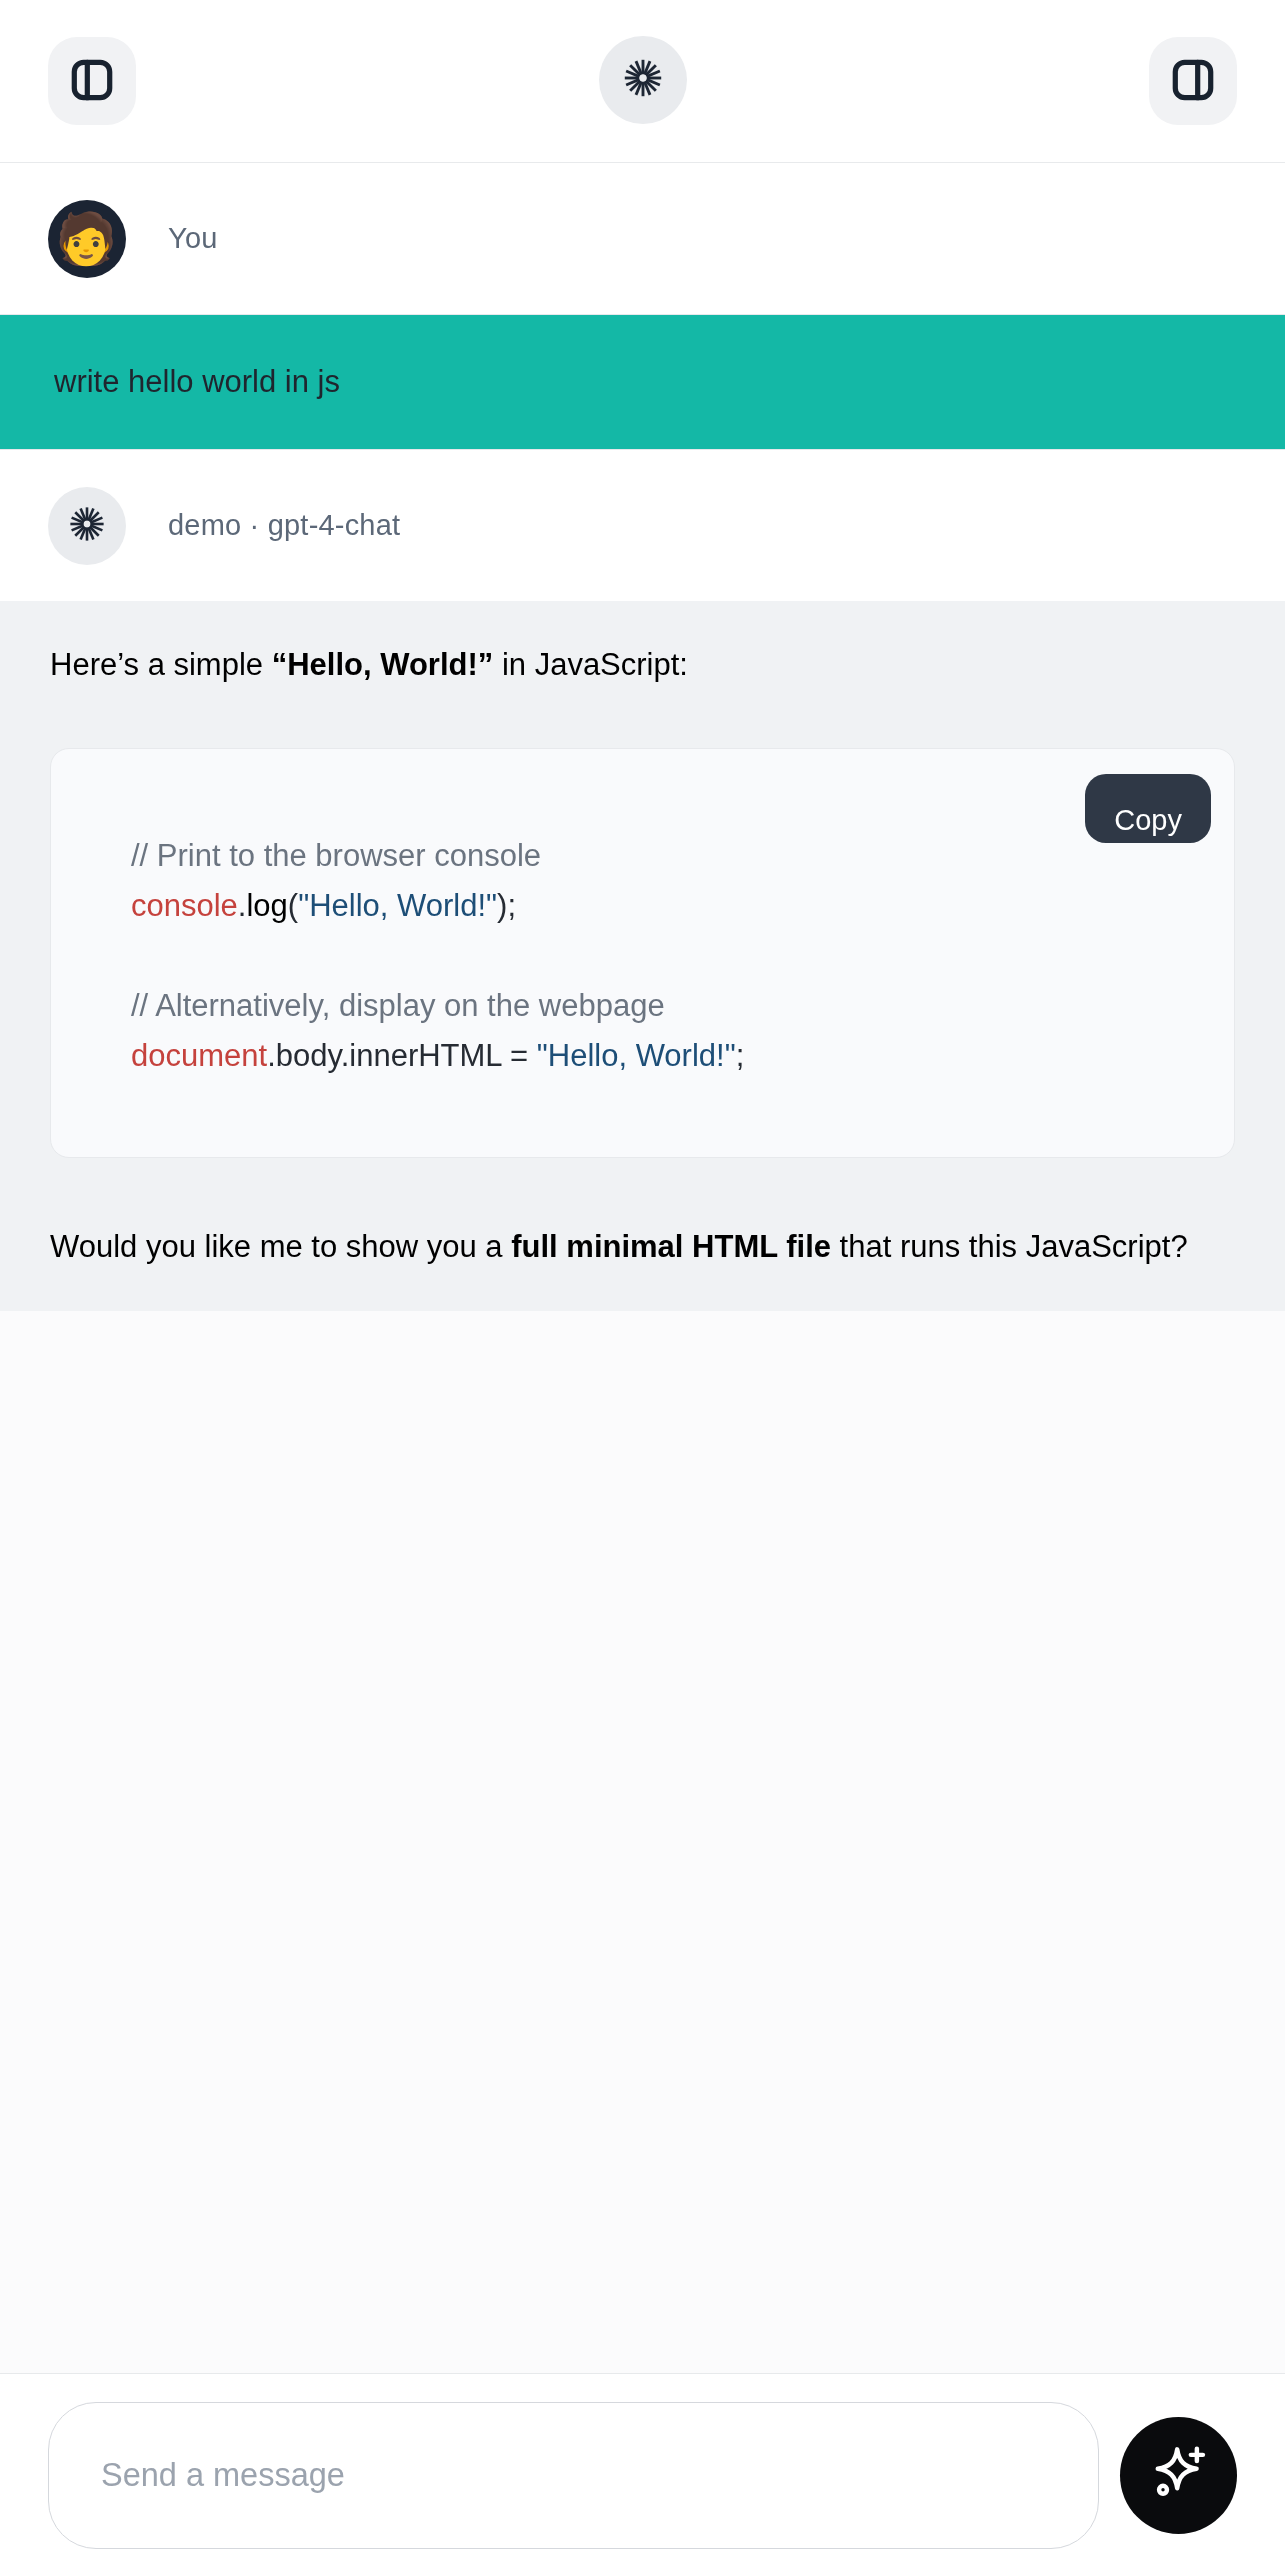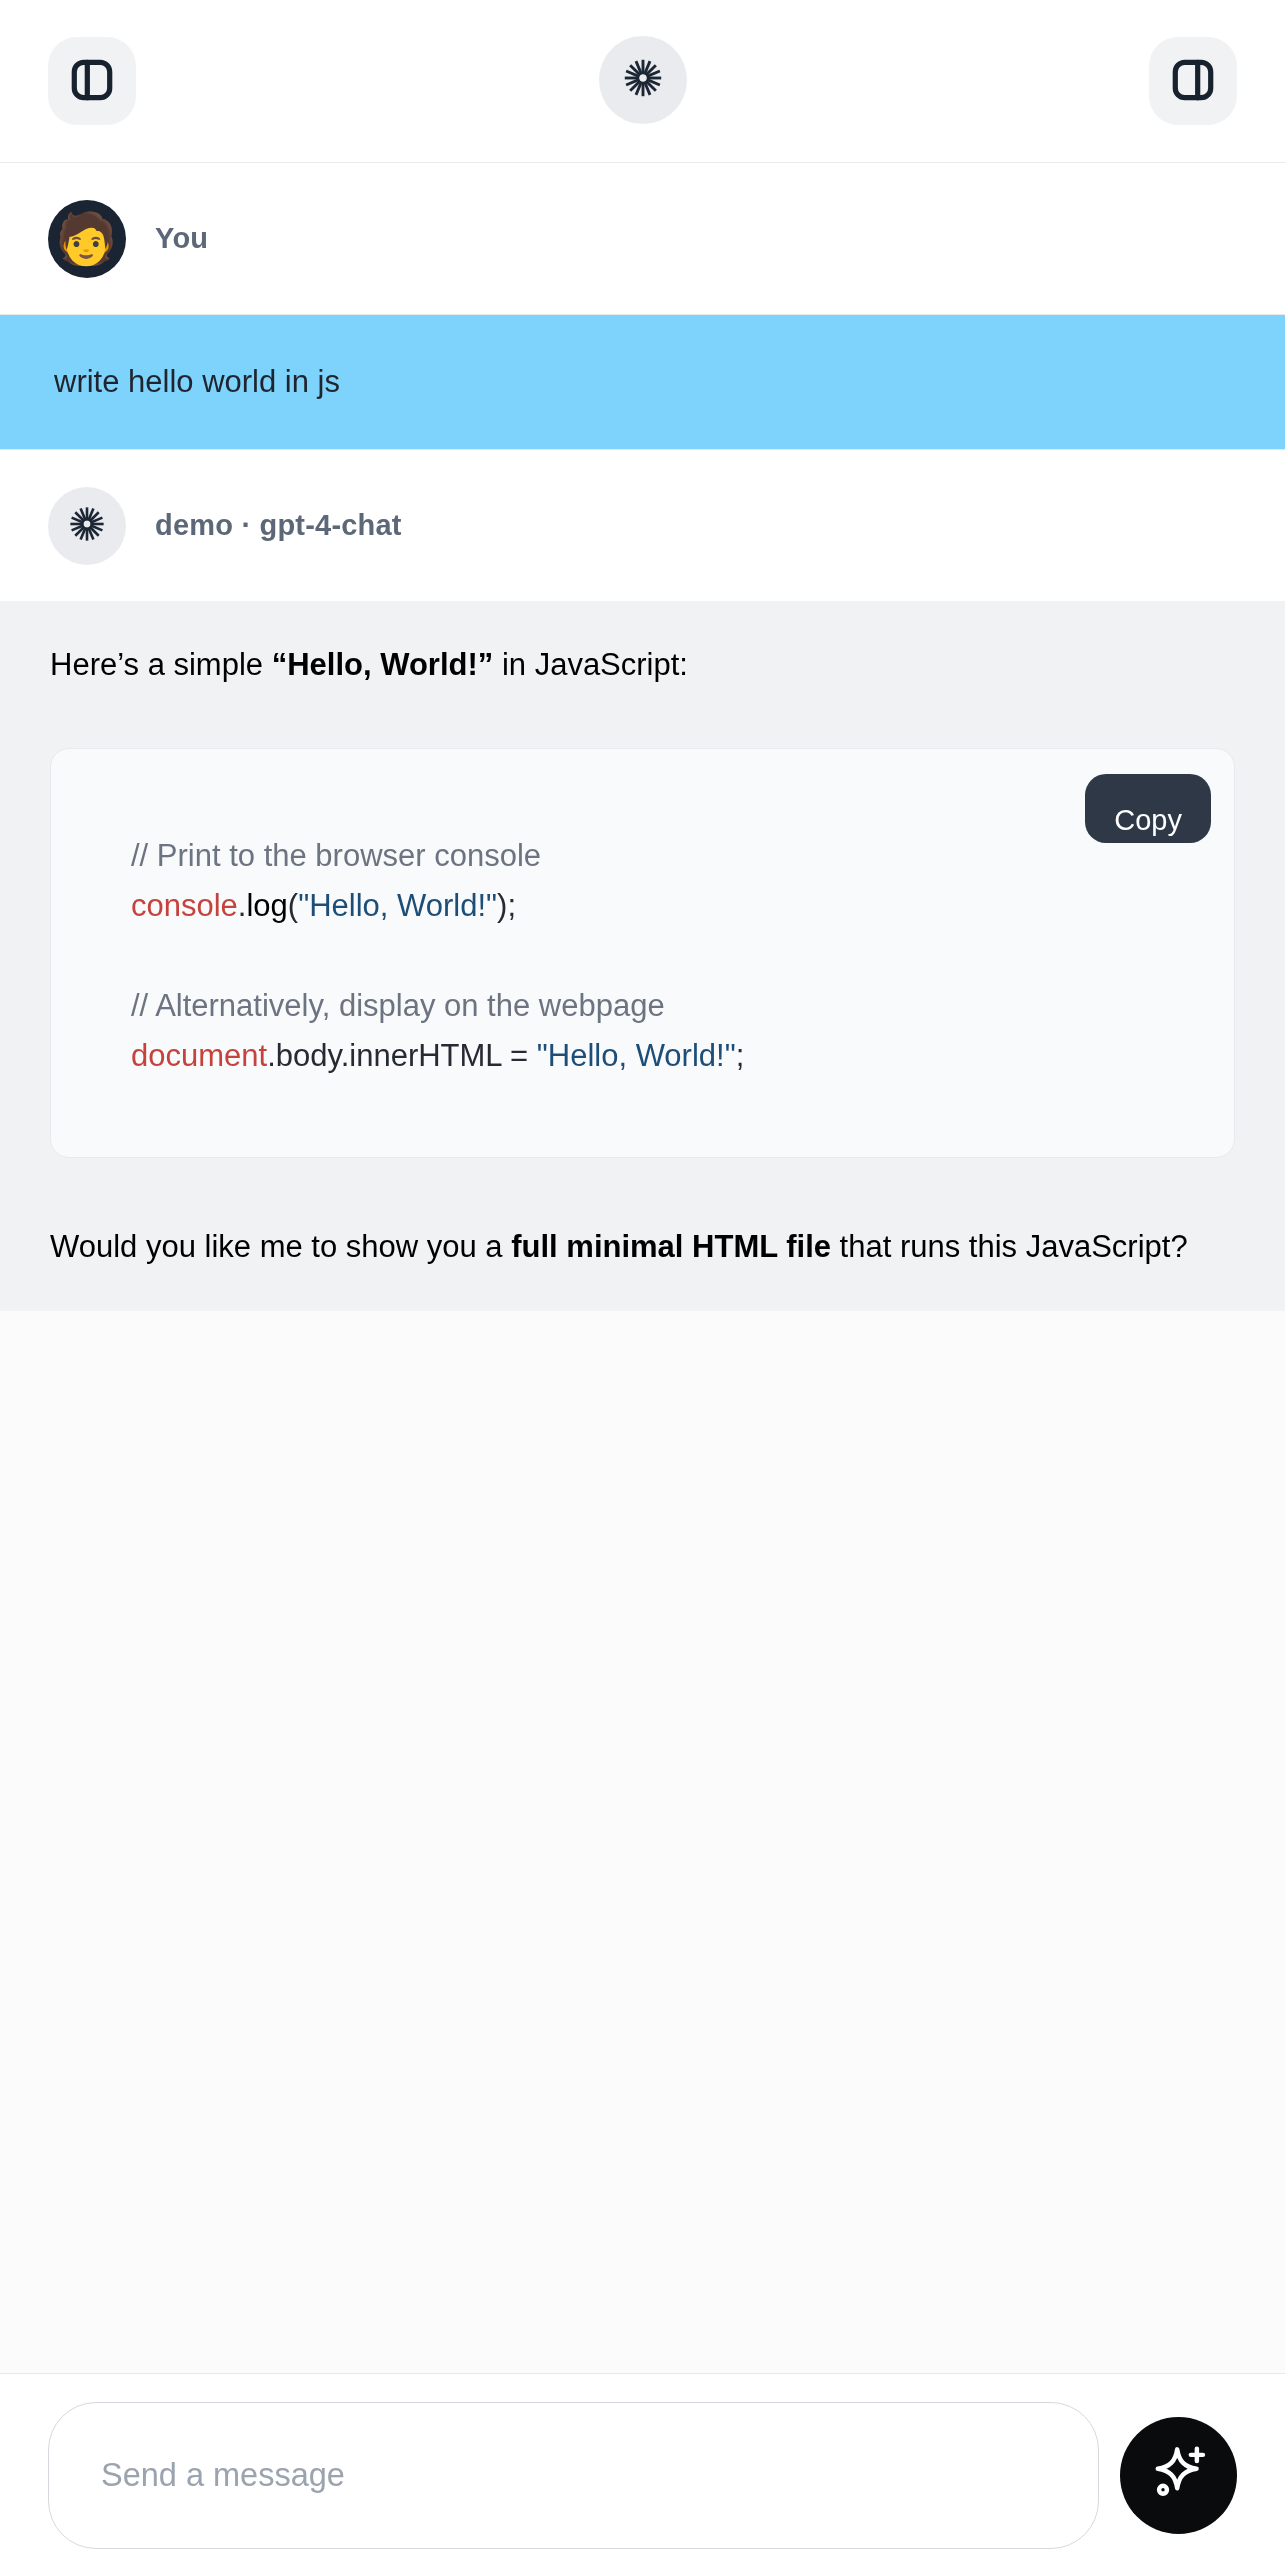--- a/index.html
+++ b/index.html
@@ -32,25 +32,25 @@
   }
   .row-you { height:151px; }
   .row-assistant { height:151px; }
   .avatar {
     width:78px; height:78px; border-radius:50%;
     display:flex; align-items:center; justify-content:center; flex:0 0 auto;
   }
   .avatar-user { background:#1b2433; font-size:50px; line-height:1; }
   .avatar-assistant { background:#e9ebee; }
   .sender-name {
-    margin-left:29px; font-size:29px; font-weight:bold; color:#5c6878; letter-spacing:0.2px;
+    margin-left:42px; font-size:29px; font-weight:normal; color:#5c6878; letter-spacing:0.2px;
   }
   
   .user-strip {
-    height:136px; background:#7dd3fc;
+    height:136px; background:#14b8a6;
     border-top:1.9px solid #e6e8eb; border-bottom:1.9px solid #e6e8eb;
     display:flex; align-items:center; padding:0 54px; flex:0 0 auto;
   }
   .user-strip .msg-text { font-size:31px; color:#1f252e; }
   
   .assistant-section {
     background:#f0f2f4; padding:32px 50px 33px; flex:0 0 auto;
   }
   .para { font-size:31px; line-height:63px; color:#000000; max-width:1186px; }
   .para b { font-weight:bold; }

